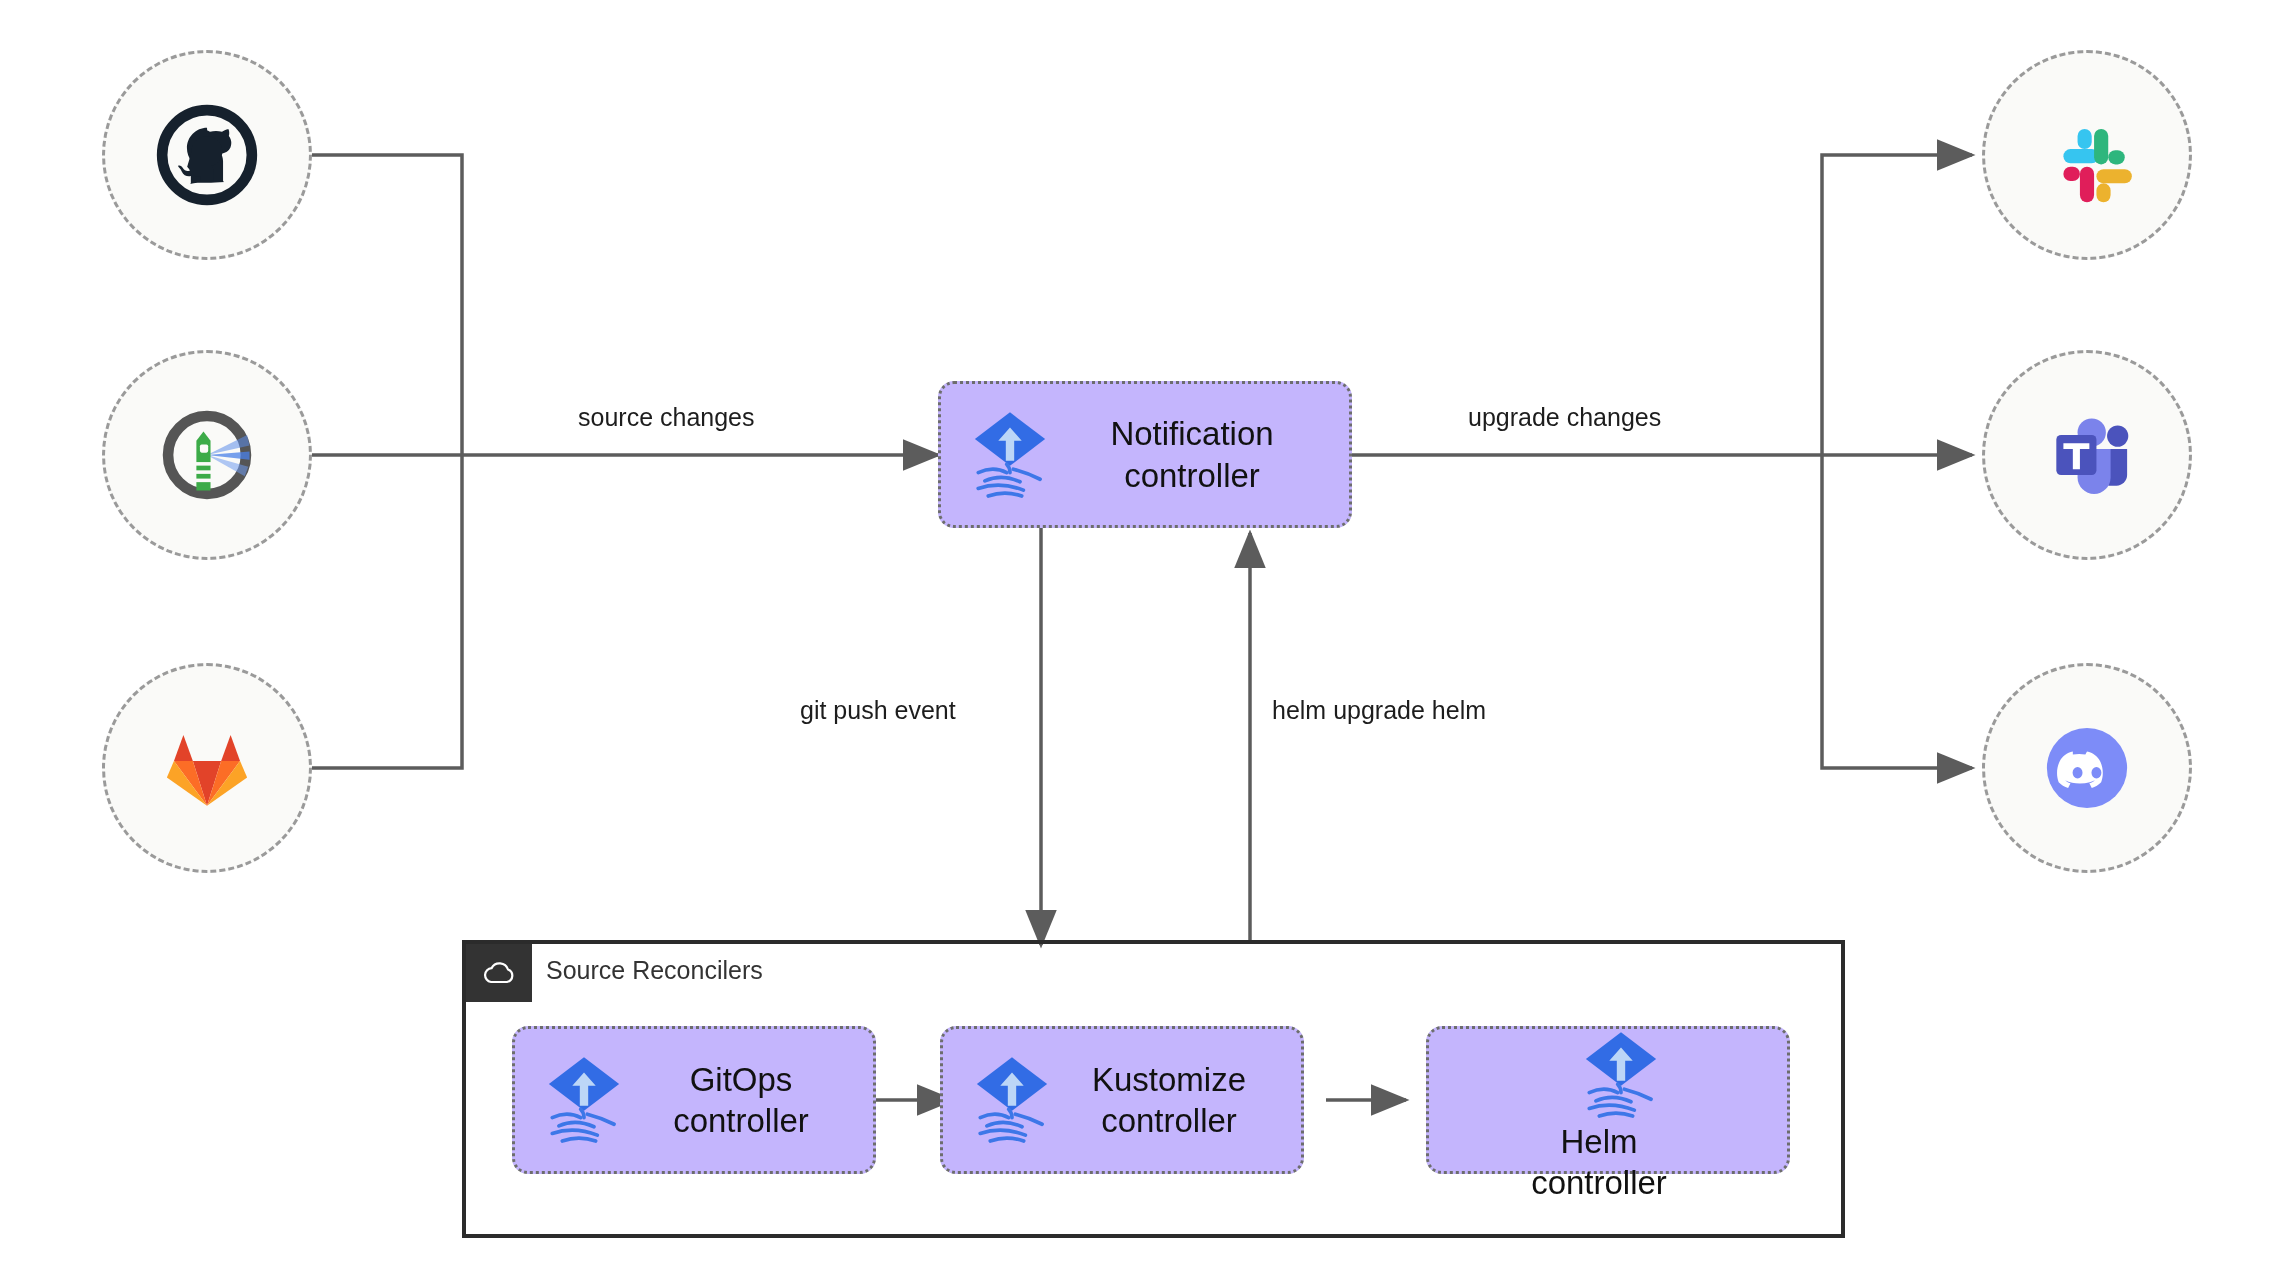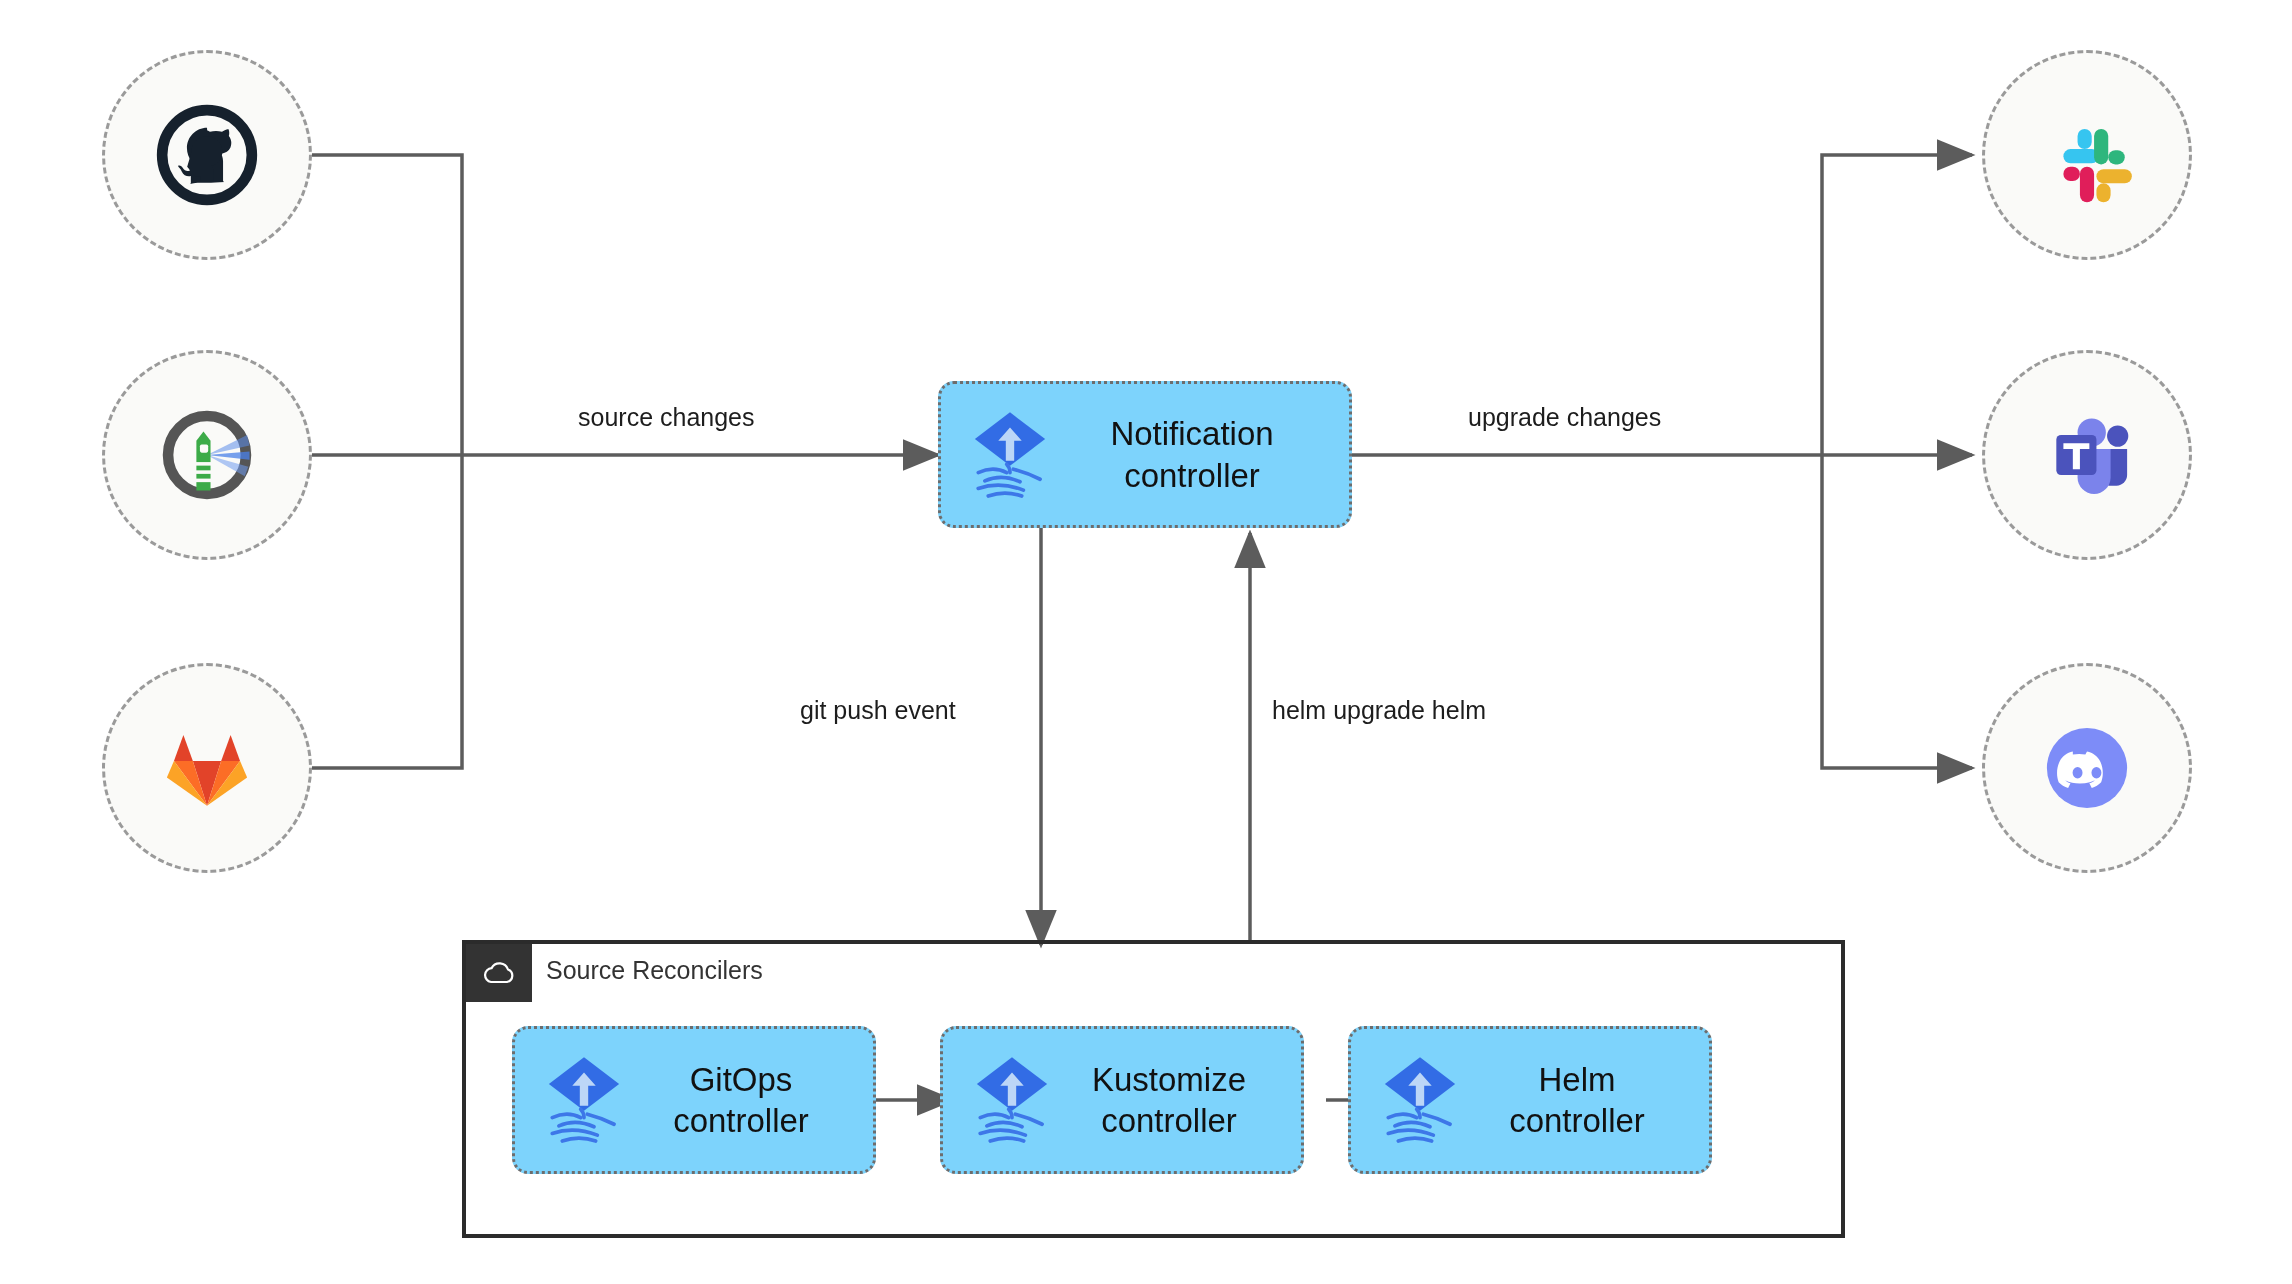--- a/index.html
+++ b/index.html
@@ -42,21 +42,21 @@
   }
   .circle-node .glyph {
     width: 118px;
     height: 118px;
     display: block;
   }
 
   
   .ctrl-box {
     position: absolute;
-    background: #7dd3fc;
+    background: #c4b5fd;
     border: 3px dotted #6d6d6d;
     border-radius: 16px;
     box-sizing: border-box;
     display: flex;
     align-items: center;
     justify-content: flex-start;
   }
   .ctrl-box .flux-logo {
     width: 86px;
     height: 92px;
@@ -263,21 +263,21 @@
         <path d="M12 95 Q38 86 66 97"></path>
         <path d="M24 104 Q44 97 64 104"></path>
         <path d="M54 72 Q70 76 86 84"></path>
         <path d="M46 66 Q50 70 50 76"></path>
       </g>
     </svg>
     <div class="ctrl-label">Kustomize
 controller</div>
   </div>
 
-  <div class="ctrl-box" style="left:1348px; top:1026px; width:364px; height:148px;">
+  <div class="ctrl-box" style="left:1426px; top:1026px; width:364px; height:148px;flex-direction:column;">
     <svg class="flux-logo" viewBox="0 0 100 110">
       <path d="M50 4 L92 36 L50 68 L8 36 Z" fill="#326ce5"></path>
       <path d="M50 22 L64 38 L55 38 L55 62 L45 62 L45 38 L36 38 Z" fill="#bcd6f7"></path>
       <g fill="none" stroke="#3d77e8" stroke-width="4.4" stroke-linecap="round">
         <path d="M12 76 Q30 68 46 76"></path>
         <path d="M20 86 Q40 77 62 87"></path>
         <path d="M12 95 Q38 86 66 97"></path>
         <path d="M24 104 Q44 97 64 104"></path>
         <path d="M54 72 Q70 76 86 84"></path>
         <path d="M46 66 Q50 70 50 76"></path>

